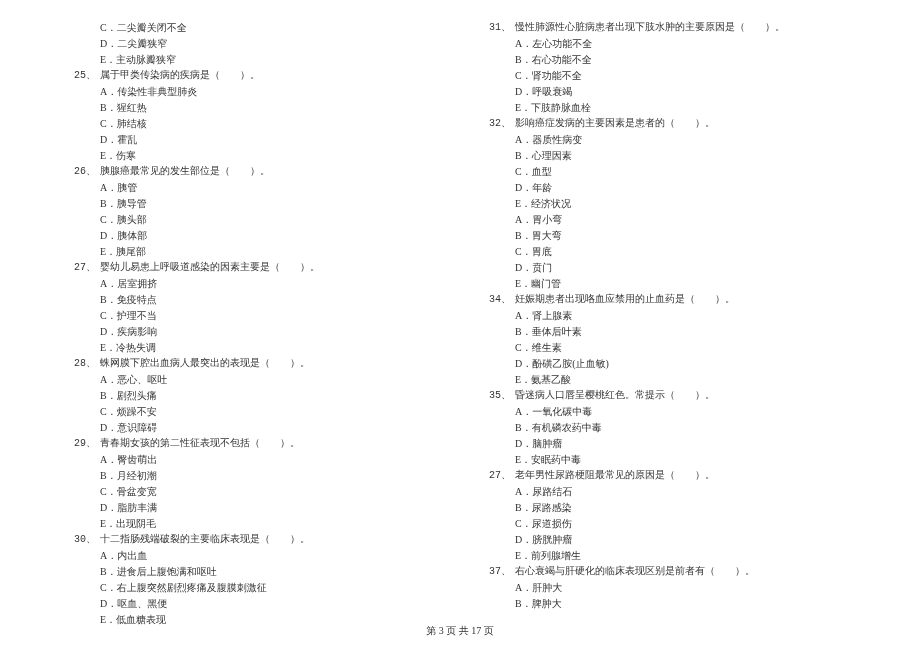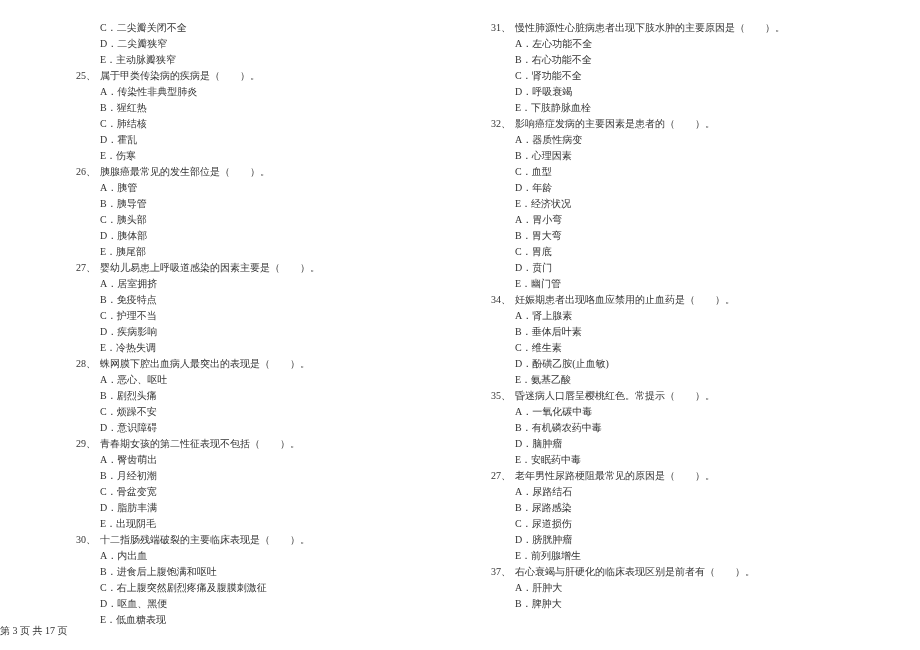--- a/index.html
+++ b/index.html
@@ -19,37 +19,39 @@
       justify-content: flex-end;
     }
     .column {
       flex: 1;
     }
     .column-left { padding-right: 15px; }
     .column-right { padding-left: 15px; }
     .q-line {
       line-height: 16px;
       white-space: nowrap;
+      font-family: Liberation Mono, monospace;
     }
     .opt-line {
       line-height: 16px;
       padding-left: 40px;
       white-space: nowrap;
     }
     .q-num {
       display: inline-block;
       width: 40px;
       text-align: right;
       padding-right: 4px;
     }
     .footer {
       position: absolute;
       bottom: 12px;
       left: 0;
       right: 0;
+      text-align: center;
       font-size: 10px;
       color: #333;
     }
   </style>
 </head>
 <body>
 
 <div class="page-content">
   <div class="column column-left">
     <div class="opt-line">C．二尖瓣关闭不全</div>

